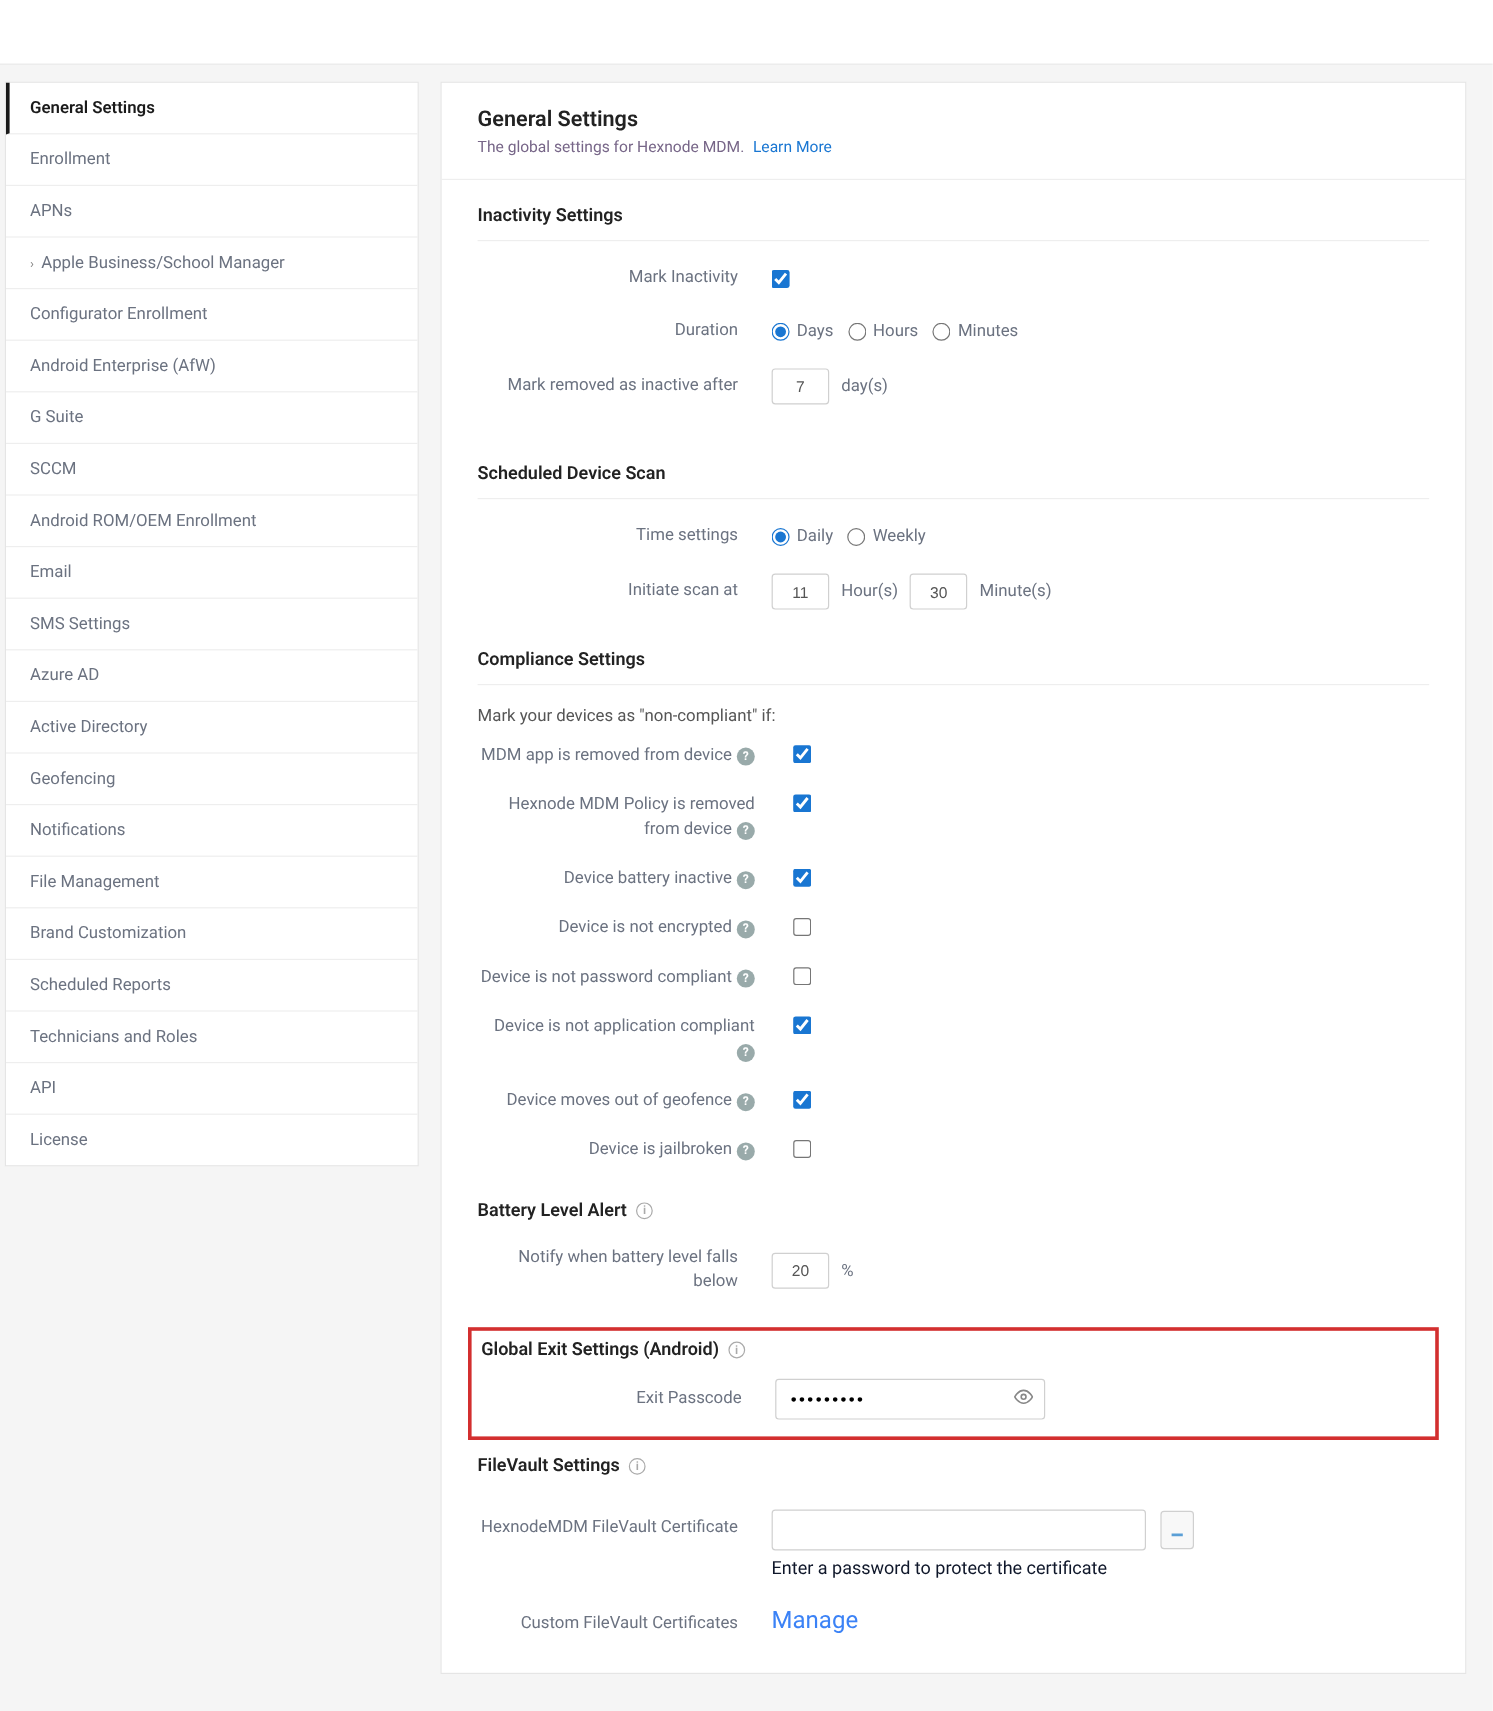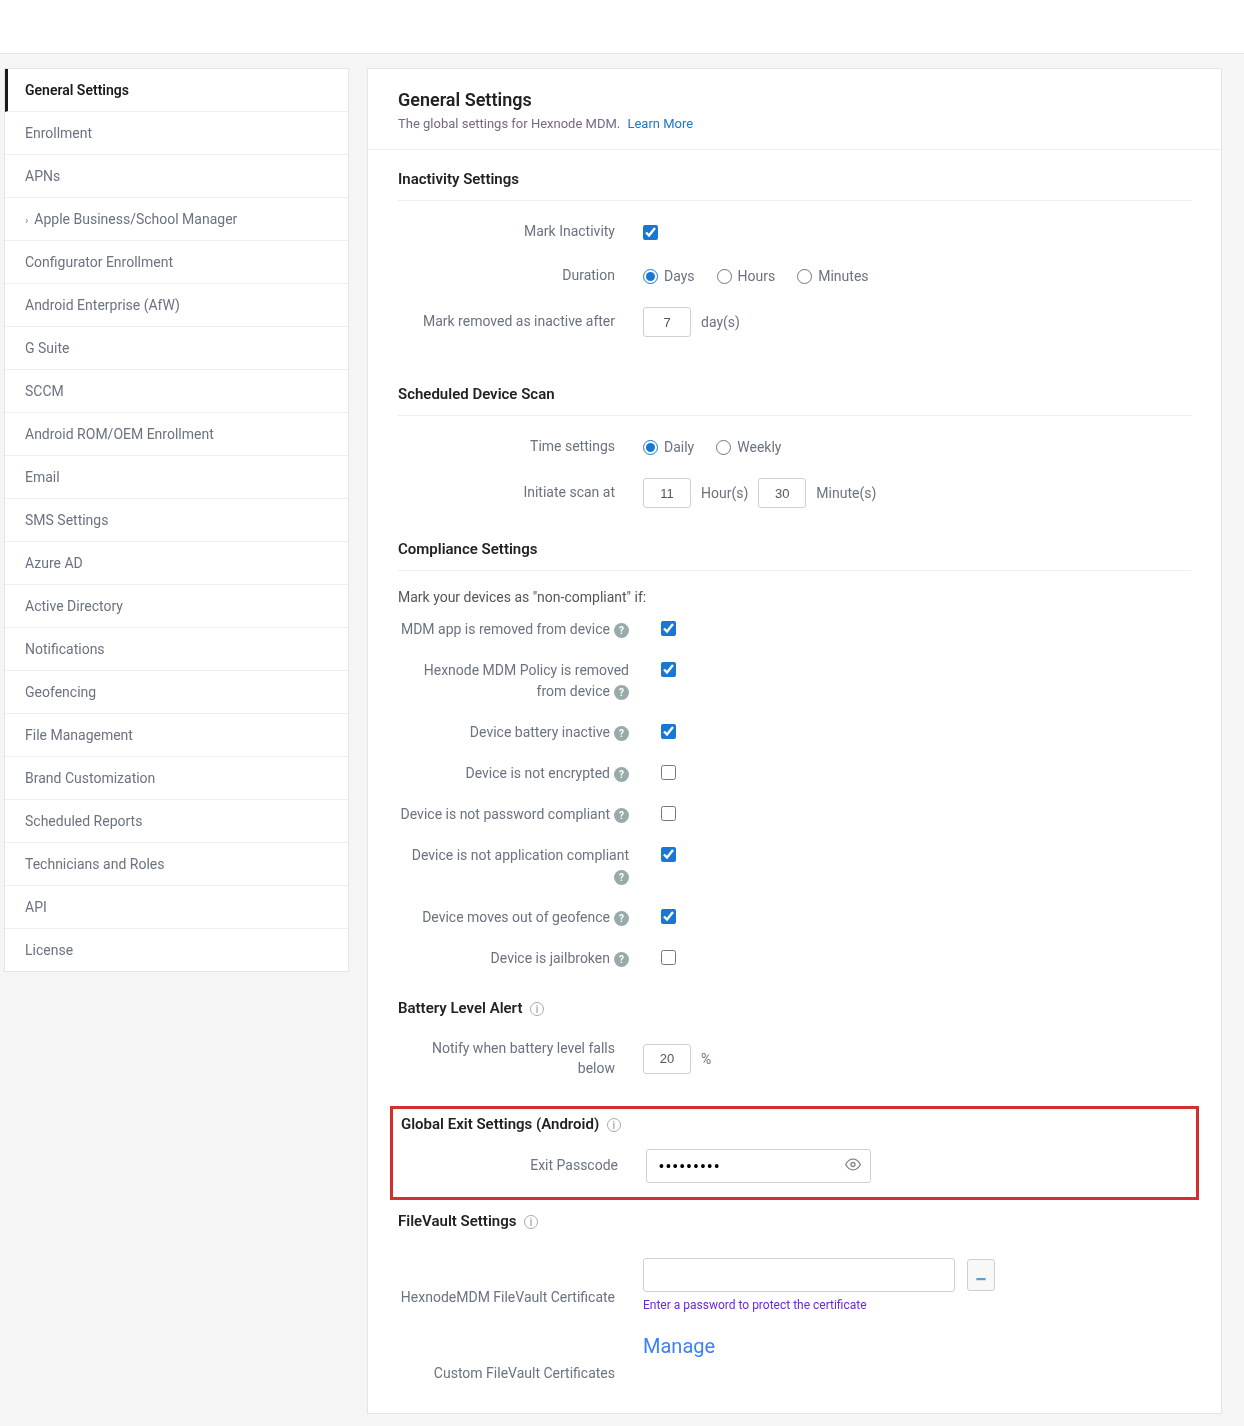--- a/index.html
+++ b/index.html
@@ -18,39 +18,39 @@
 .main-header .sub a { color: #1976d2; text-decoration: none; margin-left: 4px; }
 .section { padding: 20px 30px 10px 30px; }
 .section-title { font-size: 15px; font-weight: 600; color: #222; padding-bottom: 12px; border-bottom: 1px solid #eee; margin-bottom: 18px; }
 .section-title .info-icon { display:inline-block; width:14px; height:14px; border:1px solid #aaa; border-radius:50%; font-size:10px; line-height:13px; text-align:center; color:#aaa; margin-left:4px; vertical-align:middle; }
 .row { display: flex; align-items: center; margin-bottom: 18px; min-height: 26px; }
 .row-label { width: 245px; text-align: right; padding-right: 28px; color: #6b7280; font-size: 14px; line-height: 1.4; }
 .row-control { flex: 1; display: flex; align-items: center; gap: 10px; }
 .qmark { display:inline-block; width:15px; height:15px; background:#9aa; color:#fff; border-radius:50%; font-size:10px; font-weight:bold; text-align:center; line-height:15px; margin-left:4px; }
 input[type="checkbox"] { width:15px; height:15px; accent-color:#1976d2; cursor:pointer; }
 input[type="radio"] { width:15px; height:15px; accent-color:#1976d2; cursor:pointer; }
-.radio-group { display:flex; gap:22px; align-items:flex-start; }
+.radio-group { display:flex; gap:12px; align-items:flex-start; }
 .radio-group label { display:flex; align-items:center; gap:6px; color:#6b7280; font-size:14px; cursor:pointer; }
 .num-input { width:48px; height:30px; border:1px solid #d0d0d0; border-radius:3px; text-align:center; font-size:13px; color:#555; }
 .unit { color:#6b7280; font-size:14px; }
 .subtext { font-size:14px; color:#555; margin-bottom:14px; }
 .pass-wrap { position:relative; width:225px; }
 .pass-input { width:100%; height:34px; border:1px solid #d0d0d0; border-radius:3px; padding:0 34px 0 12px; font-size:14px; letter-spacing:2px; }
 .eye-icon { position:absolute; right:10px; top:50%; transform:translateY(-50%); cursor:pointer; color:#888; }
 .text-input { width:312px; height:34px; border:1px solid #d0d0d0; border-radius:3px; padding:0 10px; font-size:13px; }
 .upload-btn { width:28px; height:32px; border:1px solid #d0d0d0; border-radius:3px; background:#f8f8f8; display:flex; align-items:center; justify-content:center; cursor:pointer; color:#5b9fd6; font-size:14px; margin-left:12px; }
-.help-text { font-size:12px; color:#6d28d9; margin-top:6px; }
+.help-text { font-size:15px; color:#0f172a; margin-top:6px; }
 .manage-link { color:#3b82f6; text-decoration:none; font-size:20px; }
 .highlight-box { border:3px solid #d32f2f; margin: 0 -8px 6px -8px; padding: 6px 8px 10px 8px; }
 .highlight-box .section-title { border-bottom:none; margin-bottom:10px; padding-bottom:6px; }
 .compliance-row { display:flex; align-items:flex-start; margin-bottom:20px; }
 .compliance-row .lbl { flex:0 0 245px; text-align:right; padding-right:14px; color:#6b7280; font-size:14px; line-height:1.5; }
 .compliance-row .ctrl { padding-left:18px; padding-top:2px; }
 .fv-row { display:flex; align-items:flex-start; margin-bottom:22px; }
-.fv-row .lbl { flex:0 0 245px; text-align:right; padding-right:28px; color:#6b7280; font-size:14px; padding-top:7px;margin-top:24px; }
+.fv-row .lbl { flex:0 0 245px; text-align:right; padding-right:28px; color:#6b7280; font-size:14px; padding-top:7px; }
 .fv-row .ctrl { flex:1; }
 </style>
 </head>
 <body>
 
 <div class="topbar"></div>
 
 <div class="page">
   <div class="sidebar" id="sidebar">
       <div class="sidebar-item active"><span>General Settings</span></div>
@@ -59,22 +59,22 @@
       <div class="sidebar-item"><span class="chev">›</span><span>Apple Business/School Manager</span></div>
       <div class="sidebar-item"><span>Configurator Enrollment</span></div>
       <div class="sidebar-item"><span>Android Enterprise (AfW)</span></div>
       <div class="sidebar-item"><span>G Suite</span></div>
       <div class="sidebar-item"><span>SCCM</span></div>
       <div class="sidebar-item"><span>Android ROM/OEM Enrollment</span></div>
       <div class="sidebar-item"><span>Email</span></div>
       <div class="sidebar-item"><span>SMS Settings</span></div>
       <div class="sidebar-item"><span>Azure AD</span></div>
       <div class="sidebar-item"><span>Active Directory</span></div>
+      <div class="sidebar-item"><span>Geofencing</span></div>
       <div class="sidebar-item"><span>Notifications</span></div>
-      <div class="sidebar-item"><span>Geofencing</span></div>
       <div class="sidebar-item"><span>File Management</span></div>
       <div class="sidebar-item"><span>Brand Customization</span></div>
       <div class="sidebar-item"><span>Scheduled Reports</span></div>
       <div class="sidebar-item"><span>Technicians and Roles</span></div>
       <div class="sidebar-item"><span>API</span></div>
       <div class="sidebar-item"><span>License</span></div>
     </div>
 
   <div class="main">
     <div class="main-header">

